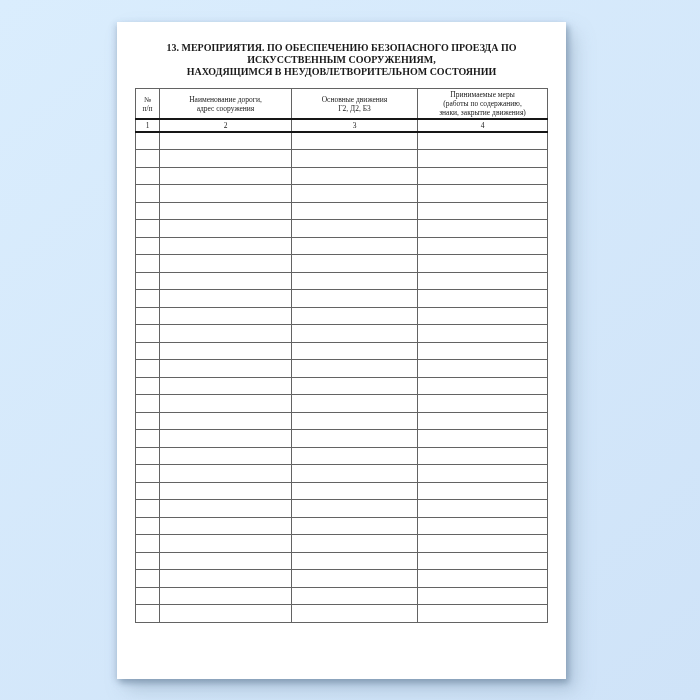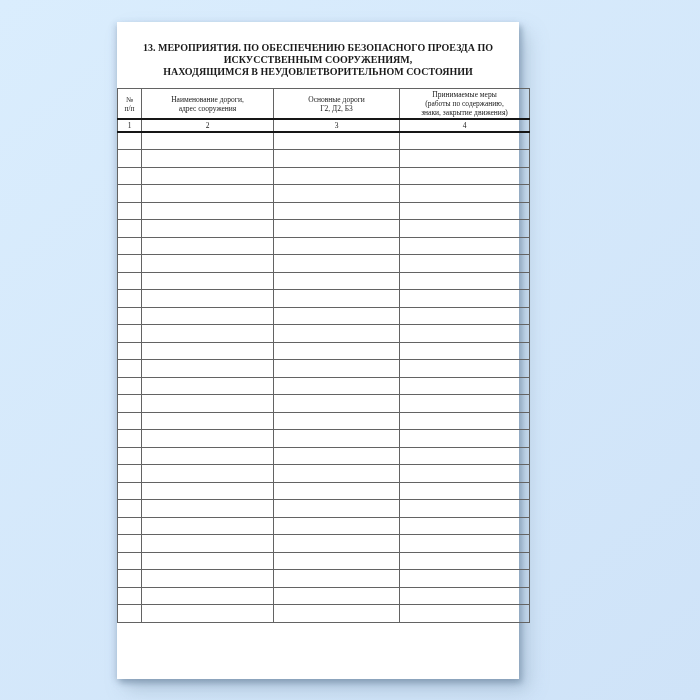--- a/index.html
+++ b/index.html
@@ -22,21 +22,21 @@
     position: relative;
     overflow: hidden;
     background: linear-gradient(140deg, var(--background-top) 0%, var(--background-bottom) 100%);
     font-family: "Liberation Serif", serif;
     color: var(--text);
   }
   .sheet {
     position: absolute;
     left: 117px;
     top: 22px;
-    width: 402px;
+    width: 449px;
     height: 657px;
     background: var(--sheet);
     box-shadow:
       3px 4px 6px rgba(110, 135, 160, 0.55),
       9px 11px 18px rgba(120, 145, 170, 0.35),
       -2px 2px 6px rgba(130, 150, 175, 0.30);
   }
   .doc-title {
     margin: 20px 20px 0 20px;
     font-size: 10px;
@@ -93,21 +93,21 @@
         <col class="c2">
         <col class="c3">
         <col class="c4">
     </colgroup>
     <thead>
       <tr class="header-row">
         <th>№
 п/п</th>
         <th>Наименование дороги,
 адрес сооружения</th>
-        <th>Основные дороги
+        <th>Основные движения
 Г2, Д2, Б3</th>
         <th>Принимаемые меры
 (работы по содержанию,
 знаки, закрытие движения)</th>
       </tr>
       <tr class="num-row">
         <td>1</td>
         <td>2</td>
         <td>3</td>
         <td>4</td>

